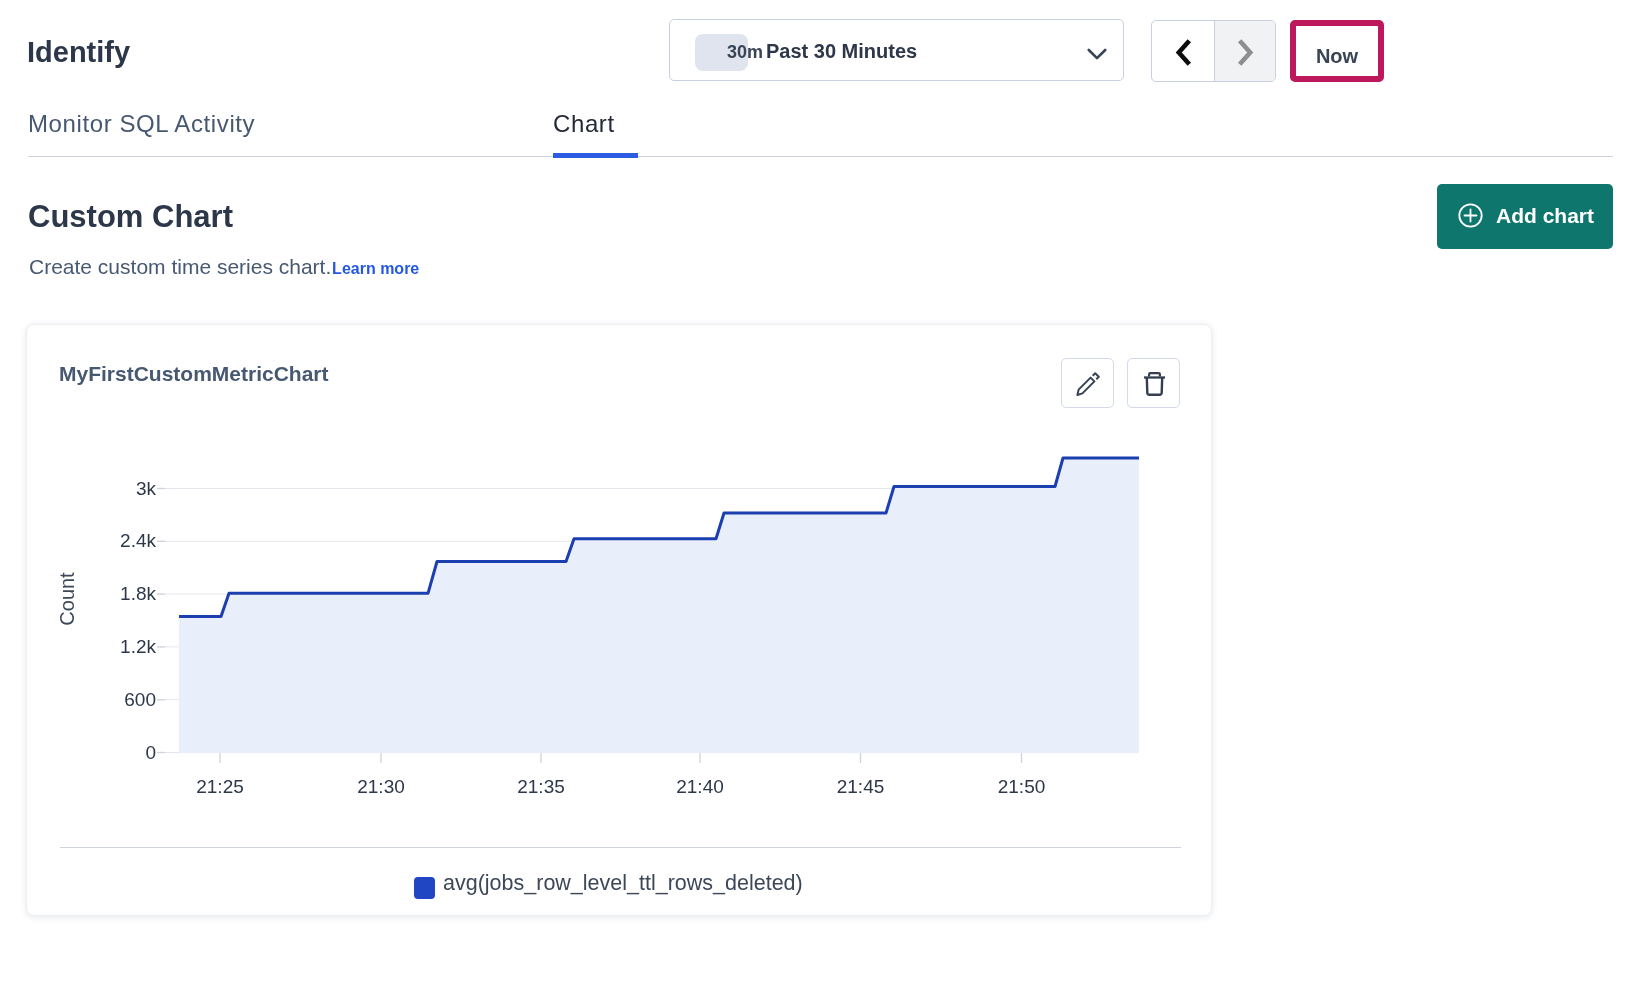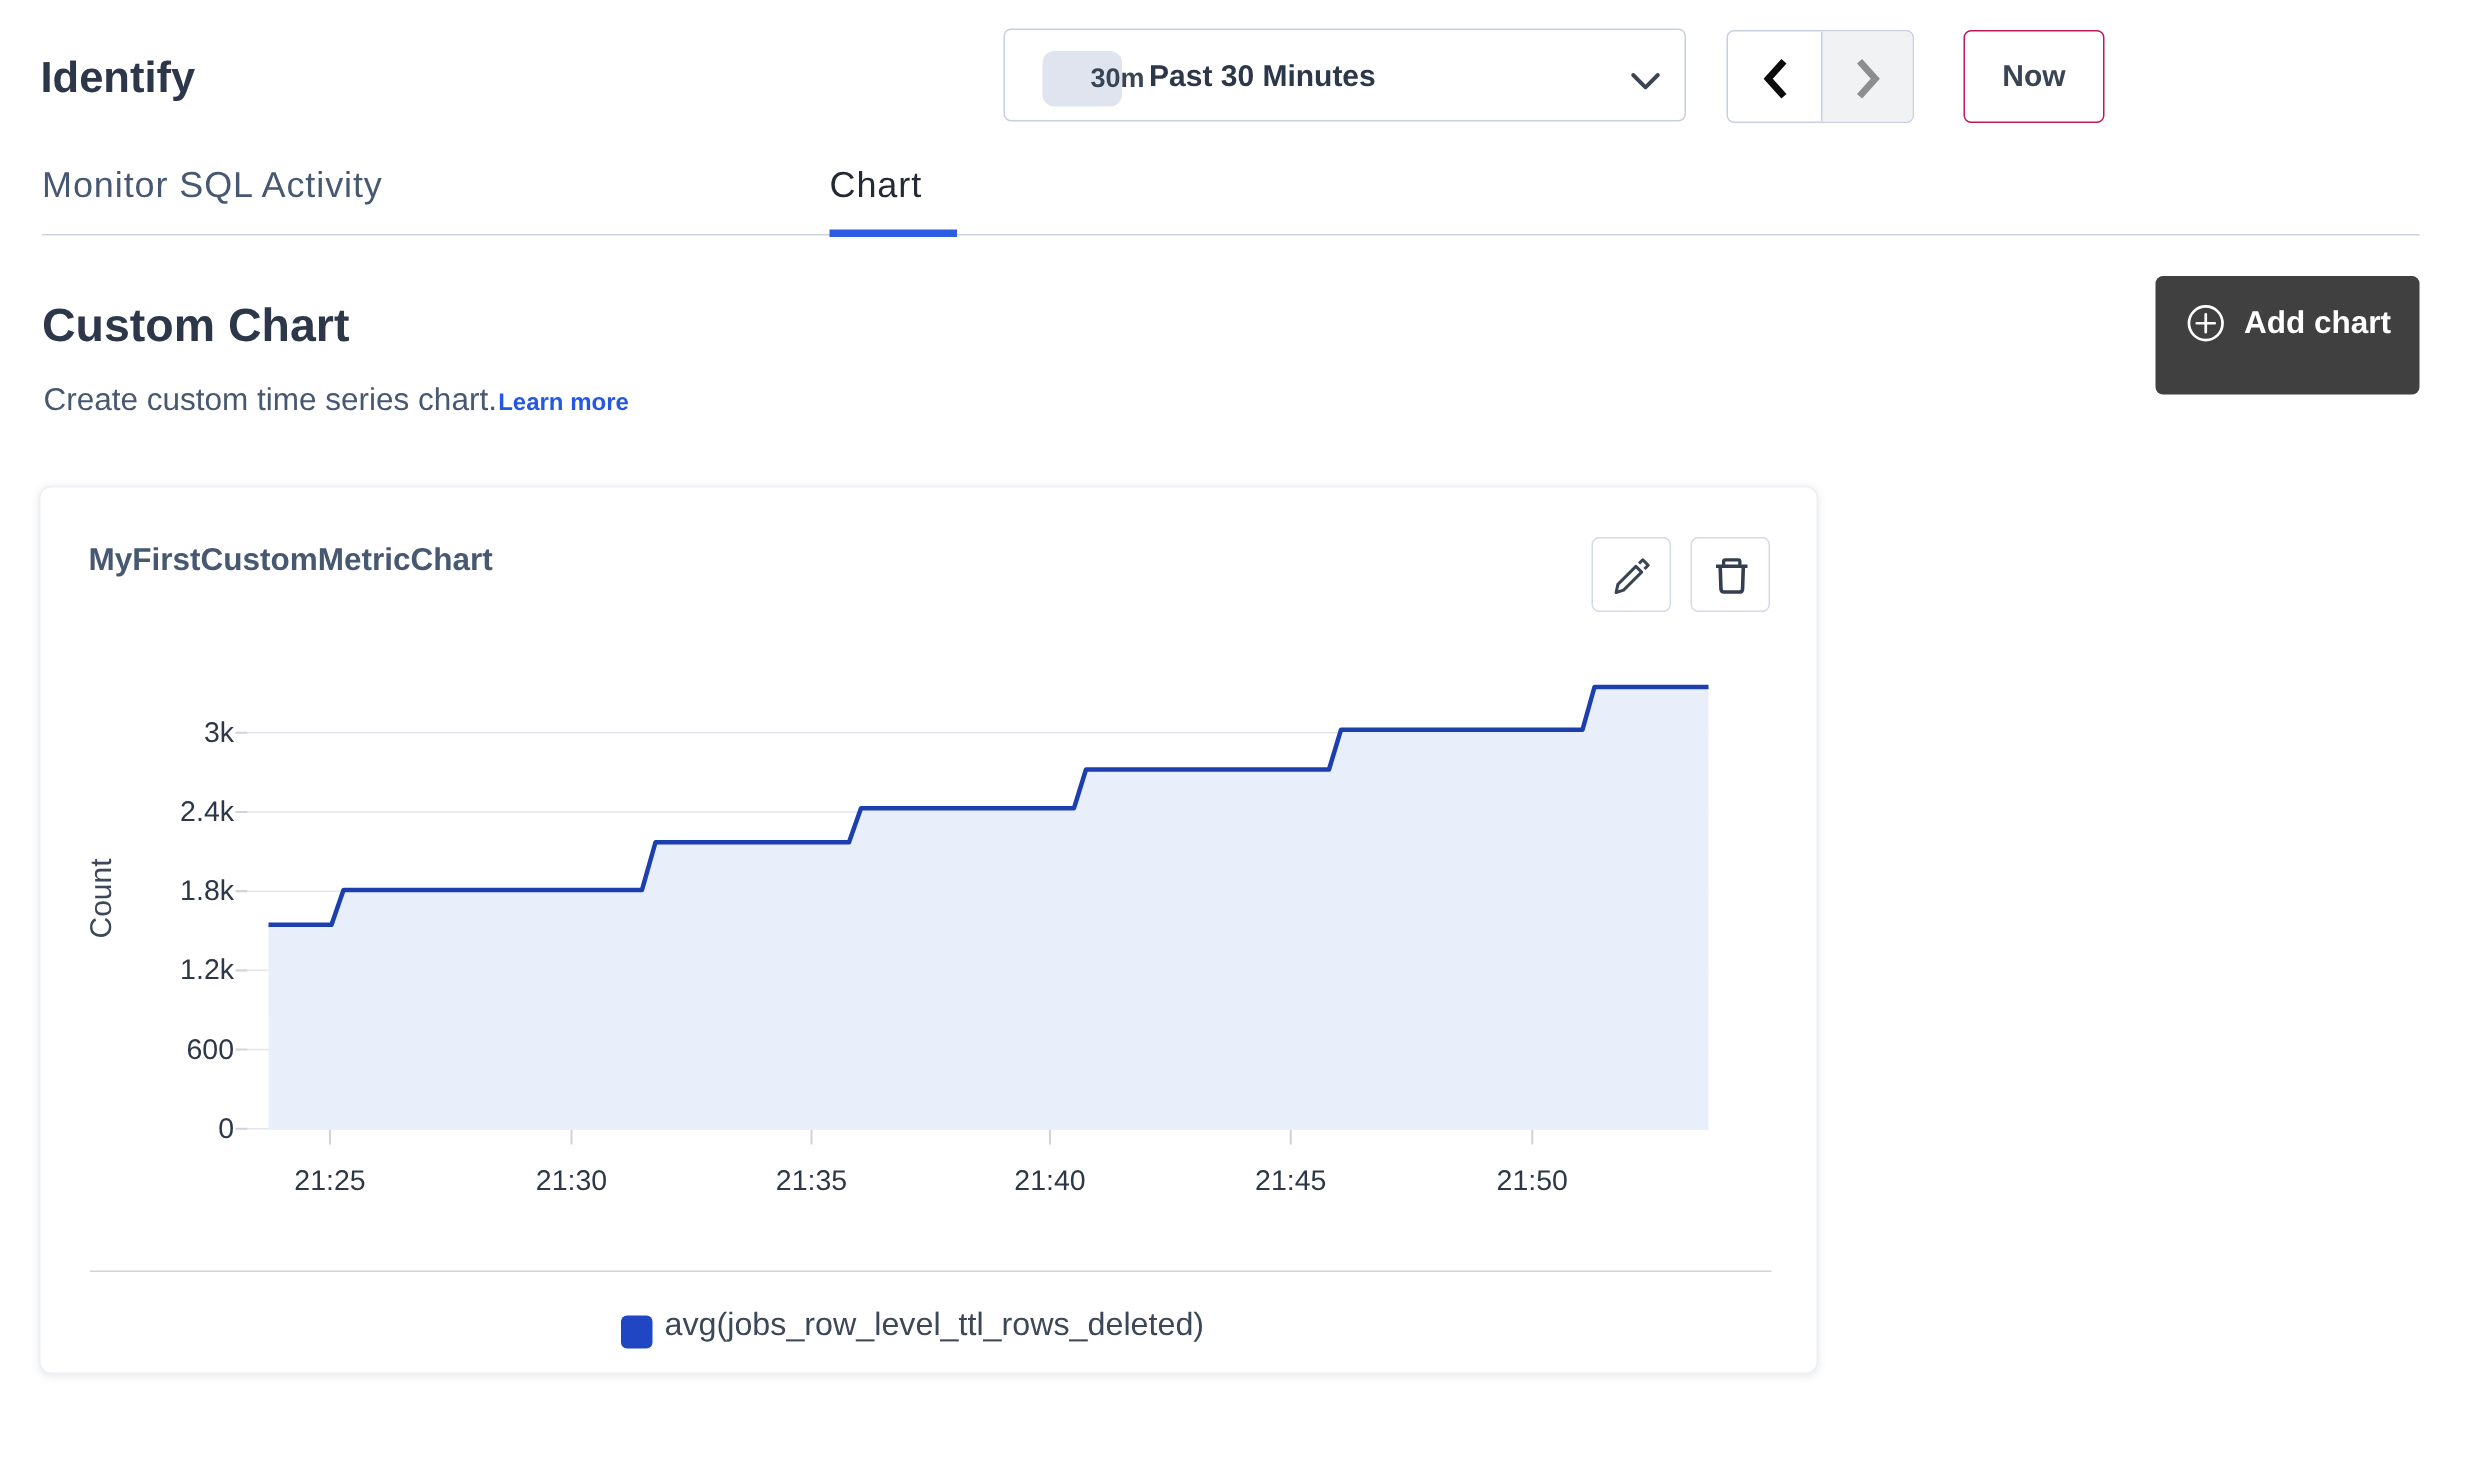--- a/index.html
+++ b/index.html
@@ -25,31 +25,31 @@
   <div class="abs" style="left:1151px; top:20px; width:125px; height:62px; border:1px solid #c8cfe0; border-radius:5px; background:#fff; overflow:hidden;">
     <div class="abs" style="left:62px; top:0; width:63px; height:62px; background:#f1f2f4; border-left:1px solid #c8cfe0;"></div>
     <svg class="abs" style="left:23px; top:18px;" width="17" height="27" viewBox="0 0 17 27">
       <path d="M14.3 1.8 L3.8 13.5 L14.3 25.2" fill="none" stroke="#0c0c0c" stroke-width="4.6" stroke-linecap="butt" stroke-linejoin="miter"></path>
     </svg>
     <svg class="abs" style="left:85px; top:18px;" width="17" height="27" viewBox="0 0 17 27">
       <path d="M2.7 1.8 L13.2 13.5 L2.7 25.2" fill="none" stroke="#8e8e8e" stroke-width="4.6" stroke-linecap="butt" stroke-linejoin="miter"></path>
     </svg>
   </div>
 
-  <div class="abs" style="left:1290px; top:20px; width:94px; height:62px; border:1px solid #be185d; border-radius:5px; background:#fff; text-align:center; line-height:60px; font-size:20px; font-weight:bold; color:#394455;margin-left:19px;">Now</div>
+  <div class="abs" style="left:1290px; top:20px; width:94px; height:62px; border:6px solid #be185d; border-radius:5px; background:#fff; text-align:center; line-height:60px; font-size:20px; font-weight:bold; color:#394455;">Now</div>
 
   <div class="abs" style="left:28px; top:110px; font-size:24px; letter-spacing:0.6px; color:#475872;">Monitor SQL Activity</div>
   <div class="abs" style="left:553px; top:110px; font-size:24px; letter-spacing:0.6px; color:#242a35;">Chart</div>
   <div class="abs" style="left:28px; top:156px; width:1585px; height:1px; background:#ccd1dd;"></div>
   <div class="abs" style="left:553px; top:153px; width:85px; height:5px; background:#2b5ce2;"></div>
 
   <div class="abs" style="left:28px; top:199px; font-size:31px; font-weight:bold; color:#2c3749;">Custom Chart</div>
   <div class="abs" style="left:29px; top:255px; font-size:21px; color:#475872;">Create custom time series chart. <a style="color:#2457e6; font-weight:bold; text-decoration:none; font-size:16px; margin-left:-5px;">Learn more</a></div>
 
-  <div class="abs" style="left:1437px; top:184px; width:176px; height:79px; background:#404040; border-radius:5px; color:#fff;">
+  <div class="abs" style="left:1437px; top:184px; width:176px; height:65px; background:#0f766e; border-radius:5px; color:#fff;">
     <svg class="abs" style="left:21px; top:19px;" width="25" height="25" viewBox="0 0 25 25">
       <circle cx="12.5" cy="12.5" r="11.2" fill="none" stroke="#ffffff" stroke-width="1.8"></circle>
       <path d="M12.5 6.5 V18.5 M6.5 12.5 H18.5" stroke="#ffffff" stroke-width="1.8" stroke-linecap="round"></path>
     </svg>
     <div class="abs" style="left:59px; top:0; height:63px; line-height:63px; font-size:21px; font-weight:bold;">Add chart</div>
   </div>
 
   <div class="abs" style="left:26px; top:324px; width:1186px; height:592px; background:#fff; border:1px solid #edeff4; border-radius:8px; box-shadow:0 1px 6px rgba(64,78,107,0.14);">
     <div class="abs" style="left:32px; top:37px; font-size:21px; font-weight:bold; color:#475872;">MyFirstCustomMetricChart</div>
 

